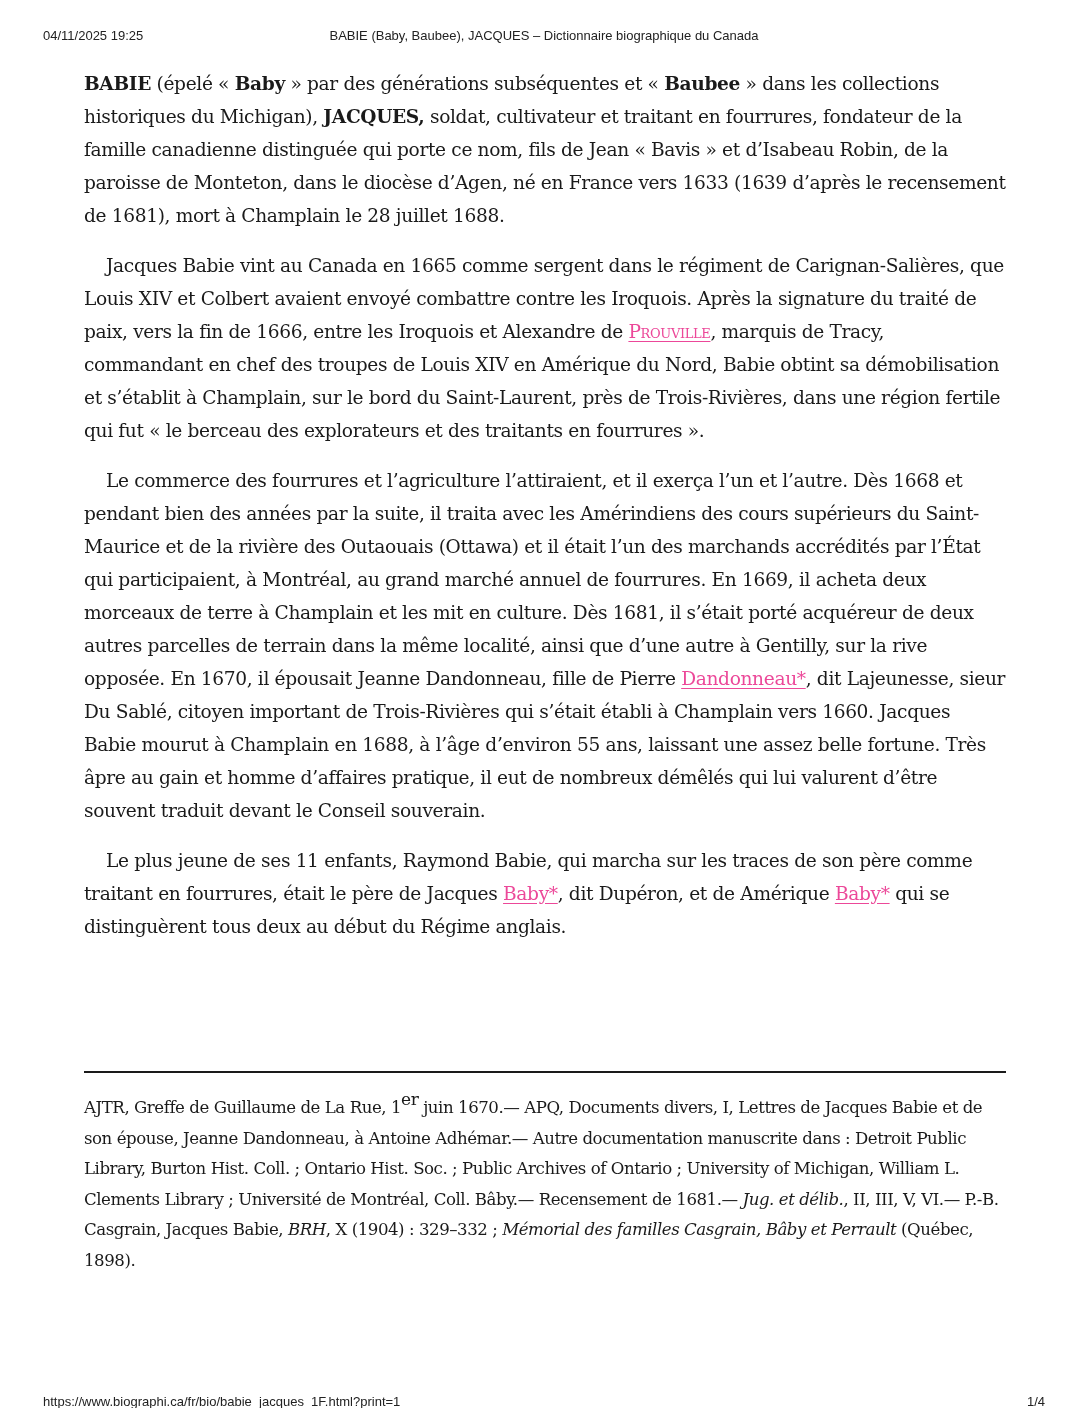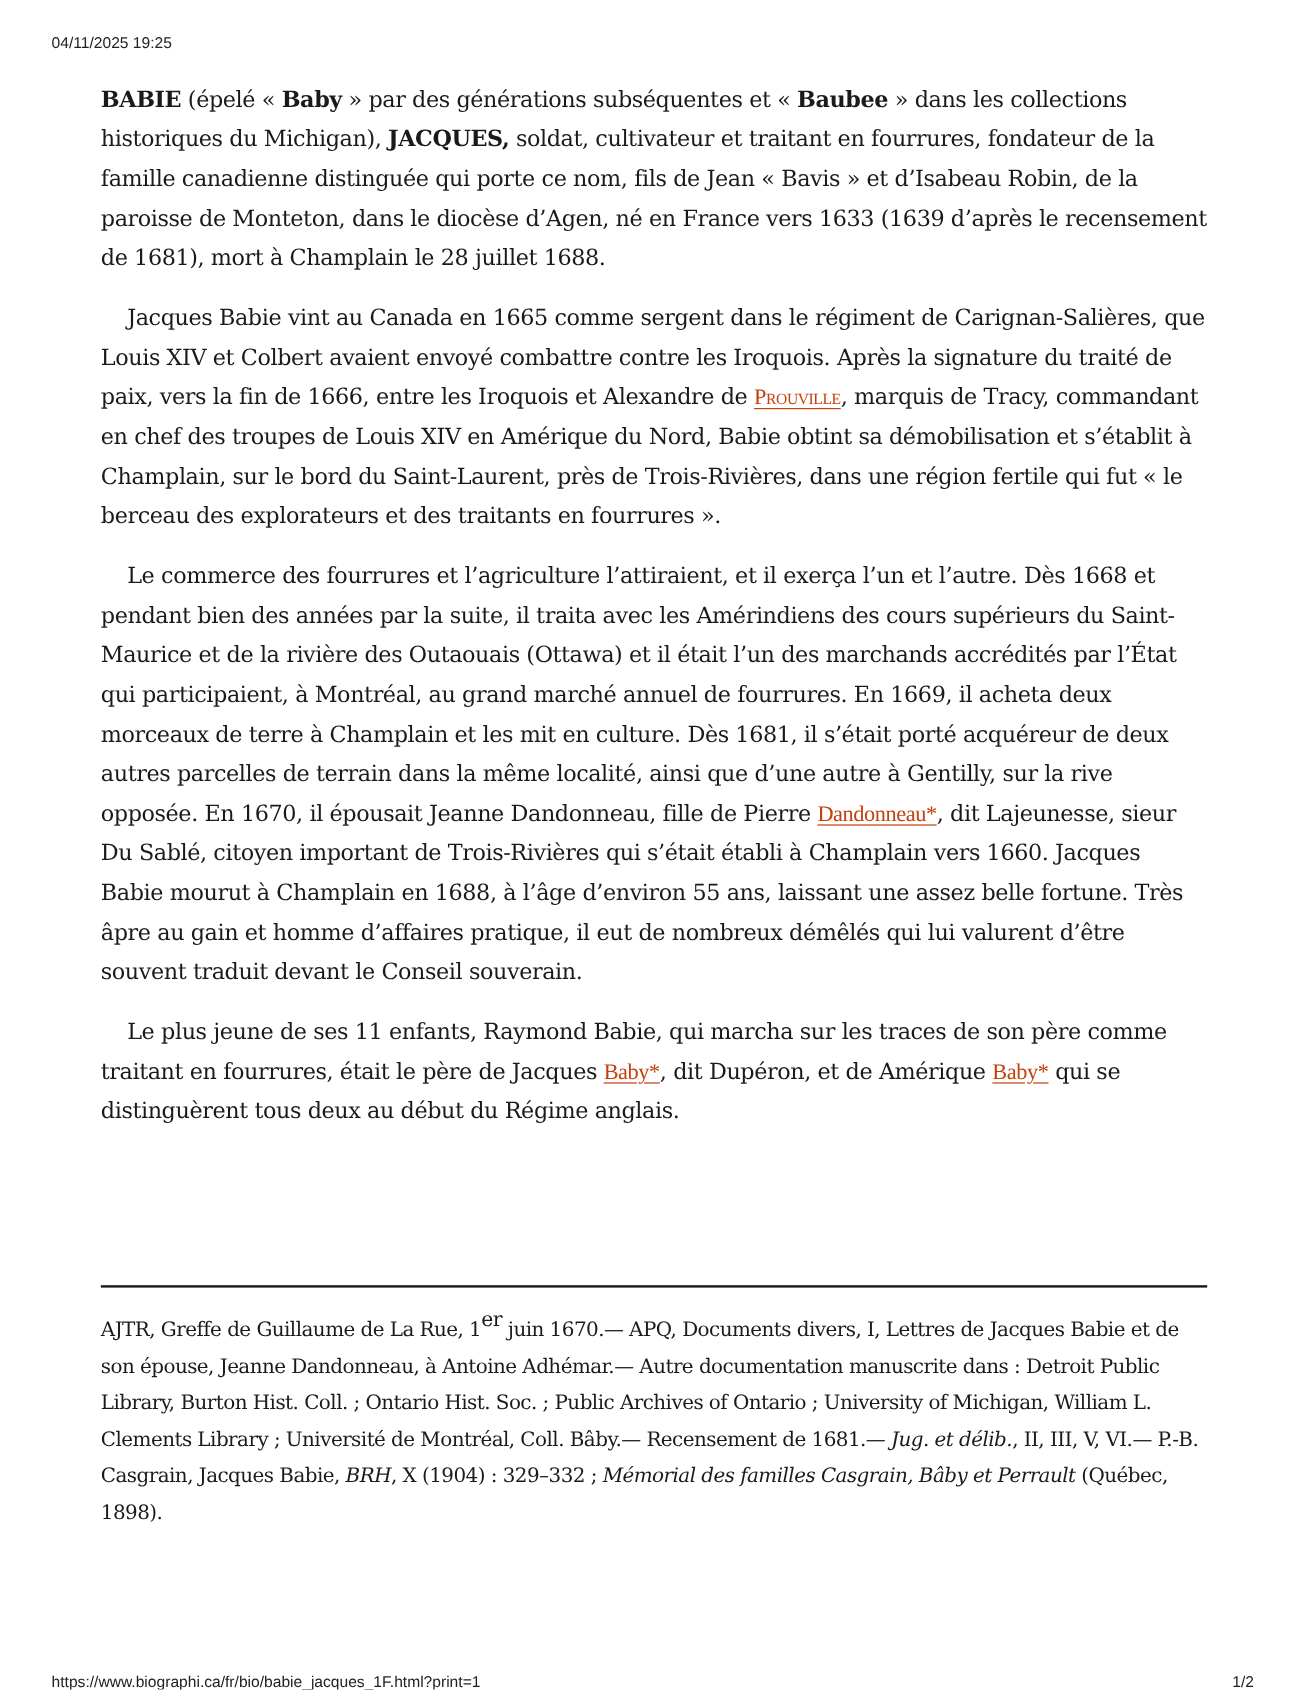--- a/index.html
+++ b/index.html
@@ -16,41 +16,42 @@
     .pf-page { position: absolute; right: 43px; top: 0; }
 
     .content {
       position: absolute; left: 84px; top: 67px; width: 922px;
       font-family: "DejaVu Serif", serif; font-size: 18.6px; line-height: 33px;
       letter-spacing: -0.35px; color: #1a1a1a;
     }
     .content p { margin: 0 0 17px 0; }
     .content p.indent { text-indent: 22px; }
     .content b { font-weight: bold; }
-    .content a { color: #c2410c; text-decoration: underline; text-underline-offset: 3px; font-family: Liberation Serif, serif; }
+    .content a { color: #ec4899; text-decoration: underline; text-underline-offset: 3px; }
     .sc { font-variant: small-caps; }
     .signature { text-align: right; margin-top: 8px; }
     .rule {
       position: absolute; left: 84px; top: 1071px; width: 922px; height: 0;
       border-top: 2px solid #1a1a1a;
     }
     .biblio {
       position: absolute; left: 84px; top: 1093px; width: 922px;
       font-family: "DejaVu Serif", serif; font-size: 16.6px; line-height: 30.5px;
       letter-spacing: -0.45px; color: #1a1a1a;
     }
     .biblio p { margin: 0; }
     .biblio i { font-style: italic; }
     sup { font-size: 17px; line-height: 0; vertical-align: 8px; }
   </style>
 </head>
 <body>
 
 <div class="print-header">
   <span class="ph-date">04/11/2025 19:25</span>
+  <span class="ph-title">BABIE (Baby, Baubee), JACQUES – Dictionnaire biographique du Canada</span>
 </div>
 
 <div class="content">
   <p><b>BABIE</b><span> (épelé « </span><b>Baby</b><span> » par des générations subséquentes et « </span><b>Baubee</b><span> » dans les collections historiques du Michigan), </span><b>JACQUES,</b><span> soldat, cultivateur et traitant en fourrures, fondateur de la famille canadienne distinguée qui porte ce nom, fils de Jean « Bavis » et d’Isabeau Robin, de la paroisse de Monteton, dans le diocèse d’Agen, né en France vers 1633 (1639 d’après le recensement de 1681), mort à Champlain le 28 juillet 1688.</span></p>
 
   <p class="indent"><span>Jacques Babie vint au Canada en 1665 comme sergent dans le régiment de Carignan-Salières, que Louis XIV et Colbert avaient envoyé combattre contre les Iroquois. Après la signature du traité de paix, vers la fin de 1666, entre les Iroquois et Alexandre de </span><a href="#" class="sc">Prouville</a><span>, marquis de Tracy, commandant en chef des troupes de Louis XIV en Amérique du Nord, Babie obtint sa démobilisation et s’établit à Champlain, sur le bord du Saint-Laurent, près de Trois-Rivières, dans une région fertile qui fut « le berceau des explorateurs et des traitants en fourrures ».</span></p>
 
   <p class="indent"><span>Le commerce des fourrures et l’agriculture l’attiraient, et il exerça l’un et l’autre. Dès 1668 et pendant bien des années par la suite, il traita avec les Amérindiens des cours supérieurs du Saint-Maurice et de la rivière des Outaouais (Ottawa) et il était l’un des marchands accrédités par l’État qui participaient, à Montréal, au grand marché annuel de fourrures. En 1669, il acheta deux morceaux de terre à Champlain et les mit en culture. Dès 1681, il s’était porté acquéreur de deux autres parcelles de terrain dans la même localité, ainsi que d’une autre à Gentilly, sur la rive opposée. En 1670, il épousait Jeanne Dandonneau, fille de Pierre </span><a href="#">Dandonneau*</a><span>, dit Lajeunesse, sieur Du Sablé, citoyen important de Trois-Rivières qui s’était établi à Champlain vers 1660. Jacques Babie mourut à Champlain en 1688, à l’âge d’environ 55 ans, laissant une assez belle fortune. Très âpre au gain et homme d’affaires pratique, il eut de nombreux démêlés qui lui valurent d’être souvent traduit devant le Conseil souverain.</span></p>
 
   <p class="indent"><span>Le plus jeune de ses 11 enfants, Raymond Babie, qui marcha sur les traces de son père comme traitant en fourrures, était le père de Jacques </span><a href="#">Baby*</a><span>, dit Dupéron, et de Amérique </span><a href="#">Baby*</a><span> qui se distinguèrent tous deux au début du Régime anglais.</span></p>
@@ -58,14 +59,14 @@
 </div>
 
 <div class="rule"></div>
 
 <div class="biblio">
   <p><span>AJTR, Greffe de Guillaume de La Rue, 1</span><sup>er</sup><span> juin 1670.— APQ, Documents divers, I, Lettres de Jacques Babie et de son épouse, Jeanne Dandonneau, à Antoine Adhémar.— Autre documentation manuscrite dans : Detroit Public Library, Burton Hist. Coll. ; Ontario Hist. Soc. ; Public Archives of Ontario ; University of Michigan, William L. Clements Library ; Université de Montréal, Coll. Bâby.— Recensement de 1681.— </span><i>Jug. et délib.</i><span>, II, III, V, VI.— P.-B. Casgrain, Jacques Babie, </span><i>BRH</i><span>, X (1904) : 329–332 ; </span><i>Mémorial des familles Casgrain, Bâby et Perrault</i><span> (Québec, 1898).</span></p>
 </div>
 
 <div class="print-footer">
   <span class="pf-url">https://www.biographi.ca/fr/bio/babie_jacques_1F.html?print=1</span>
-  <span class="pf-page">1/2</span>
+  <span class="pf-page">1/4</span>
 </div>
 
 </body></html>

